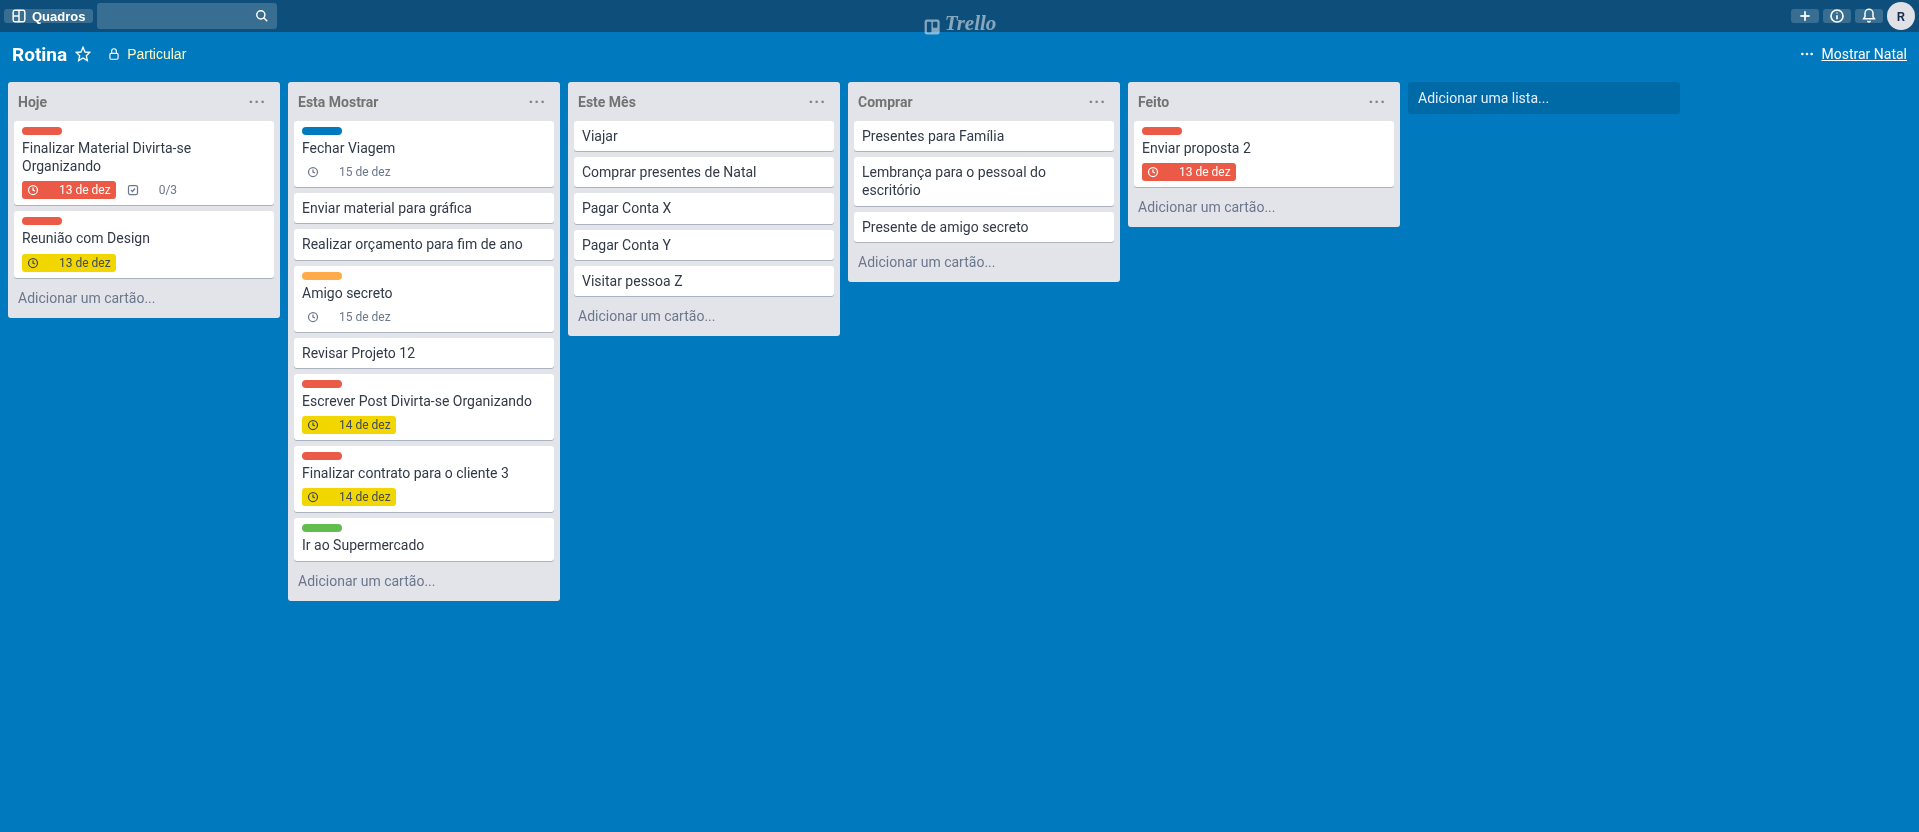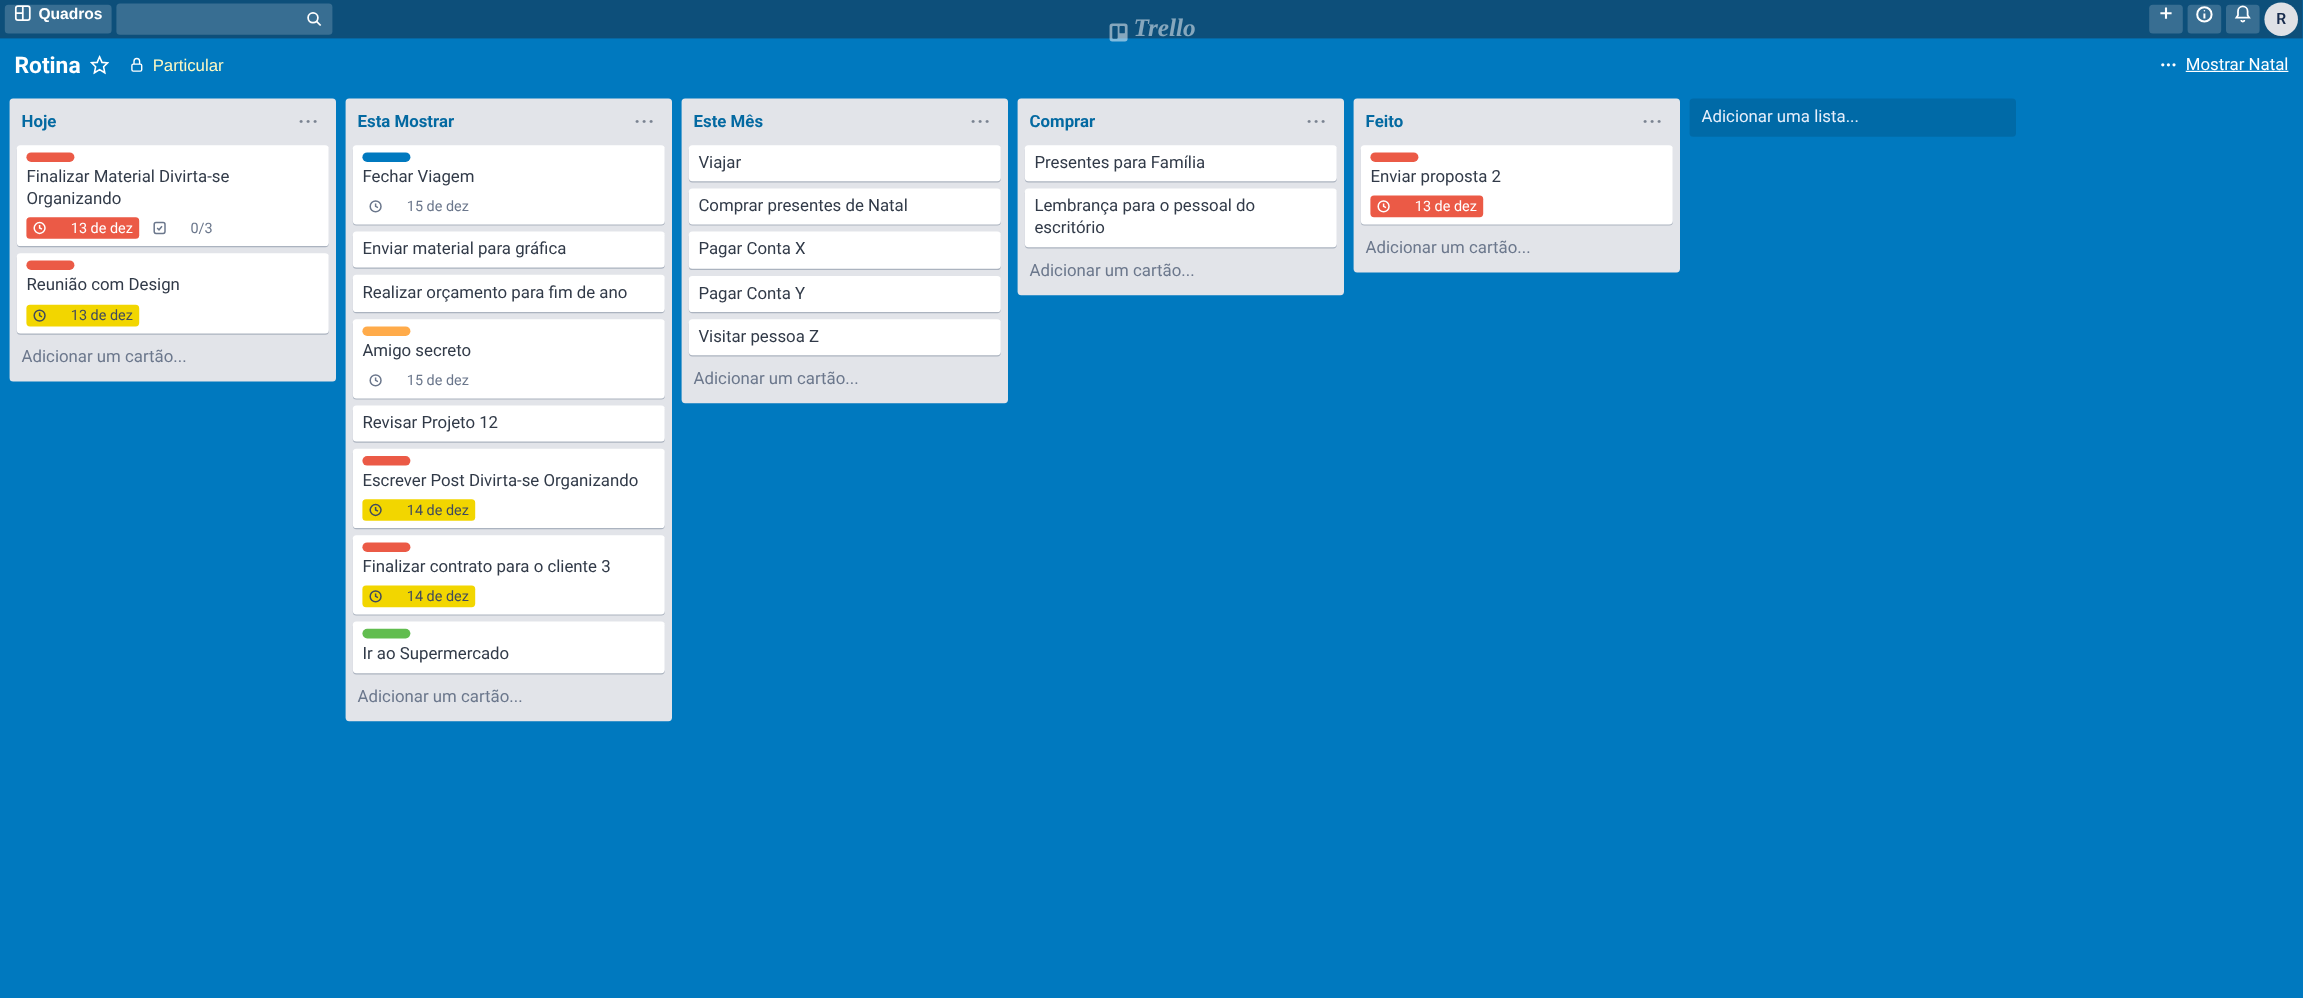--- a/index.html
+++ b/index.html
@@ -19,24 +19,25 @@
     display: flex;
     align-items: center;
     padding: 0 4px;
     position: relative;
   }
   .header-left, .header-right { display: flex; align-items: center; gap: 4px; }
   .header-btn {
     background: rgba(255,255,255,0.18);
     border: none;
     color: #fff;
-    height: 24px;
+    height: 14px;
     border-radius: 3px;
     padding: 0 8px;
     display: flex;
+    align-items: center;
     gap: 6px;
     font-size: 13px;
     font-weight: 600;
     cursor: pointer;
   }
   .header-btn.icon-only { width: 28px; justify-content: center; padding:0; }
   .header-search {
     background: rgba(255,255,255,0.18);
     border: none;
     border-radius: 3px;
@@ -126,21 +127,21 @@
     padding-bottom: 4px;
   }
   .list-header {
     padding: 8px 10px 4px 10px;
     display: flex;
     align-items: center;
   }
   .list-title {
     font-size: 14px;
     font-weight: 700;
-    color: #0369a1;
+    color: #737373;
     flex: 1;
   }
   .list-menu { color:#798290; cursor:pointer; padding:2px 4px; font-size:16px; font-weight:700; letter-spacing:1px;}
   .cards { padding: 4px 6px; display:flex; flex-direction:column; gap:6px; }
   .card {
     background: #fff;
     border-radius: 3px;
     box-shadow: 0 1px 0 rgba(9,30,66,.25);
     padding: 6px 8px 6px 8px;
     font-size: 14px;
@@ -462,20 +463,23 @@
         <span class="list-title">Comprar</span>
         <span class="list-menu">···</span>
       </div>
       <div class="cards">
         <div class="card">
           <div class="card-title">Presentes para Família</div>
         </div>
         <div class="card">
           <div class="card-title">Lembrança para o pessoal do escritório</div>
         </div>
+        <div class="card">
+          <div class="card-title">Presente de amigo secreto</div>
+        </div>
       </div>
       <div class="add-card">Adicionar um cartão...</div>
     </div>
     <div class="list">
       <div class="list-header">
         <span class="list-title">Feito</span>
         <span class="list-menu">···</span>
       </div>
       <div class="cards">
         <div class="card">

